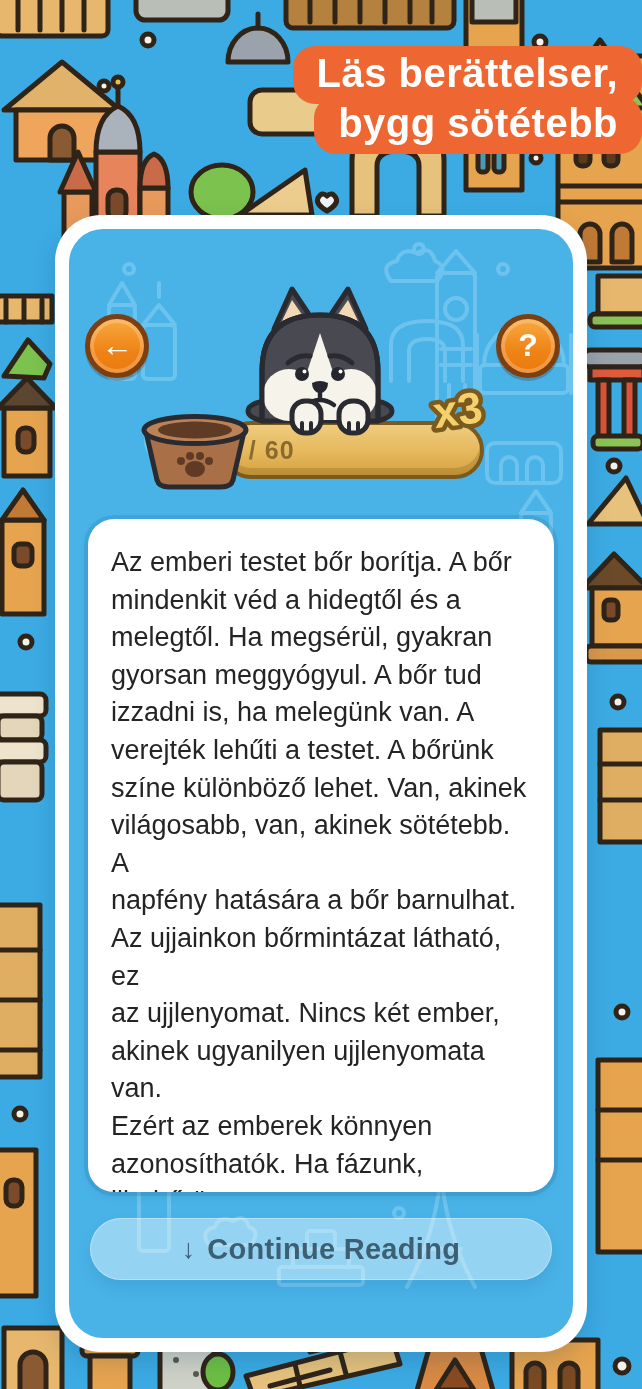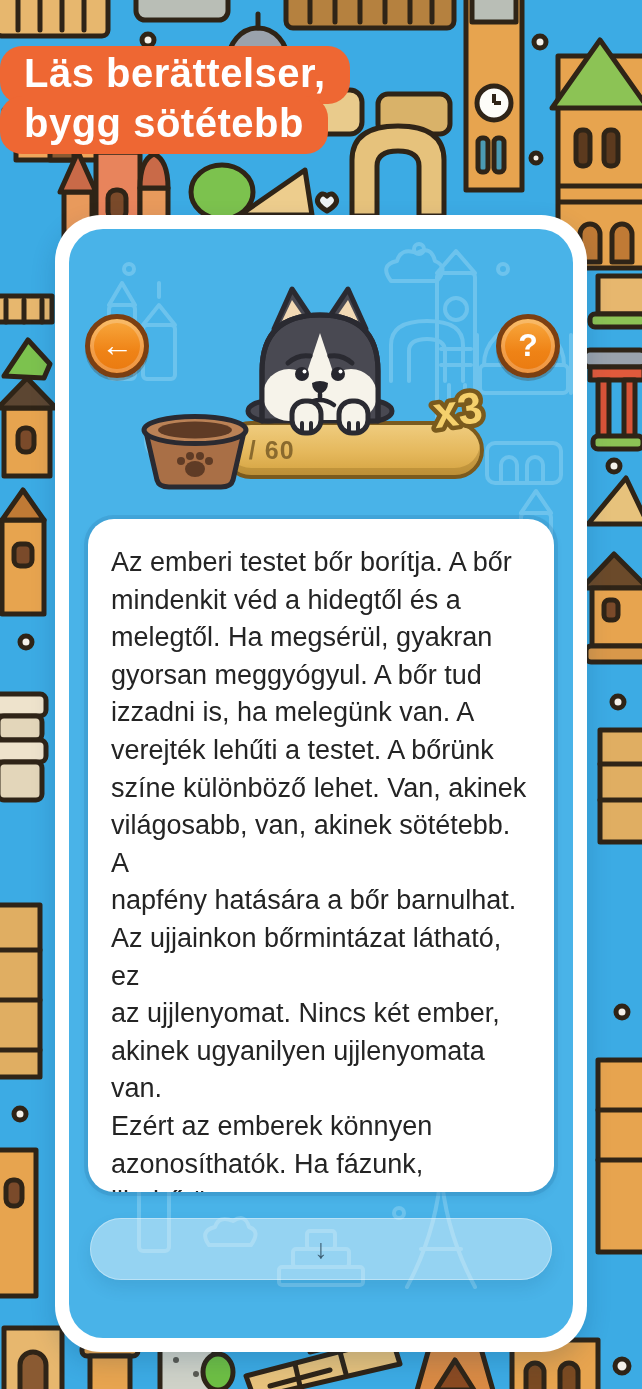--- a/index.html
+++ b/index.html
@@ -2,21 +2,21 @@
 <html><head>
 <meta charset="utf-8">
 <style>
   html,body{margin:0;padding:0;background:#222;}
   *{box-sizing:border-box;}
   .phone{position:relative;width:642px;height:1389px;overflow:hidden;background:#3cabe4;
          font-family:"Liberation Sans",sans-serif;}
   .bg-svg{position:absolute;left:0;top:0;z-index:0;}
 
   
-  .title-wrap{position:absolute;left:0;top:46px;width:100%;text-align:left;z-index:2;line-height:1;}
+  .title-wrap{position:absolute;left:0;top:46px;width:100%;text-align:right;z-index:2;line-height:1;}
   .title-line{display:inline-block;background:#ee6733;color:#fff;font-weight:bold;
               font-size:40px;letter-spacing:.5px;padding:7px 24px 11px;border-radius:22px;}
   .title-line.l2{margin-top:-8px;}
 
   
   .card{position:absolute;left:55px;top:215px;width:532px;height:1137px;background:#fff;
         border-radius:46px;padding:14px;z-index:3;box-shadow:0 10px 24px rgba(0,50,90,.18);}
   .card-inner{position:relative;width:504px;height:1109px;background:#49b3e8;border-radius:34px;overflow:hidden;}
   .doodles{position:absolute;left:0;top:0;}
   .ld{stroke:#79c9ef;stroke-width:4;fill:none;stroke-linecap:round;stroke-linejoin:round;opacity:.75;}
@@ -283,17 +283,18 @@
 akinek ugyanilyen ujjlenyomata van.
 Ezért az emberek könnyen
 azonosíthatók. Ha fázunk, libabőrös
 lesz a bőrünk. A bőr érzékeli a
 fájdalmat és a simogatást is. A bőr
 védi a testet a kórokozóktól. Ezért</div>
       </div>
 
       <button class="continue">
         <span class="arr">↓</span>
+        <span class="lbl">Continue Reading</span>
       </button>
 
     </div>
   </div>
 </div>
 
 </body></html>

